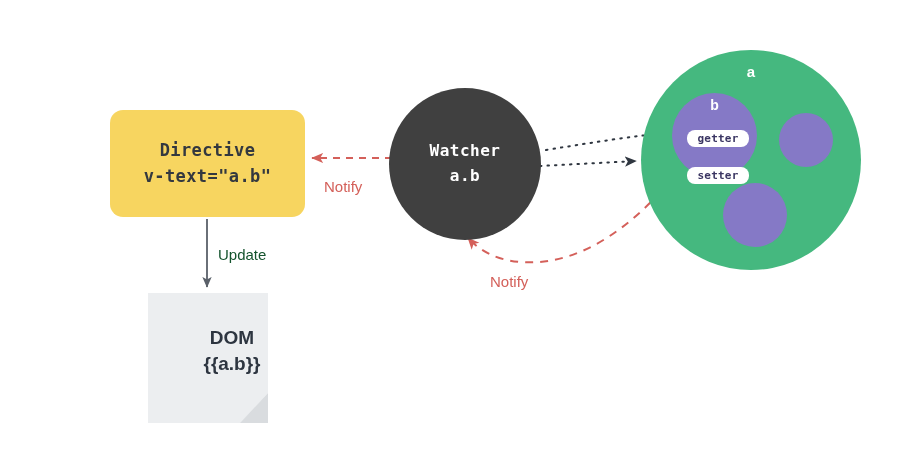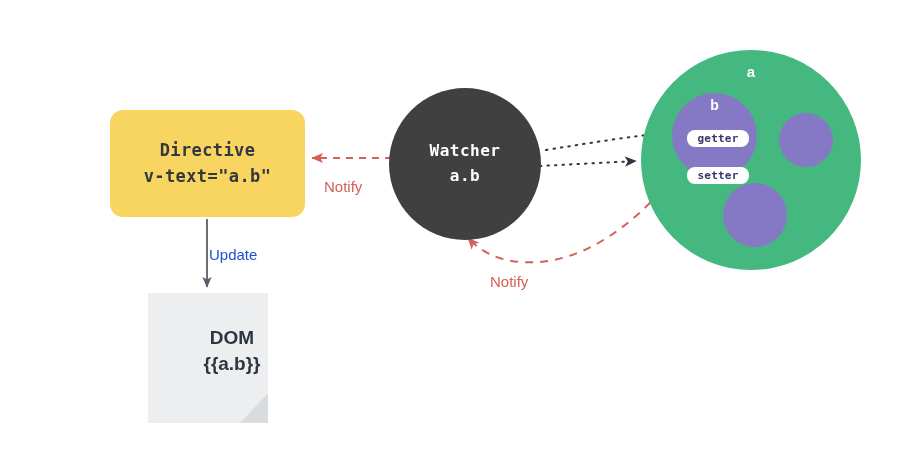--- a/index.html
+++ b/index.html
@@ -210,23 +210,23 @@
     left: 324px;
     top: 176px;
     color: #d4605a;
   }
   .label-notify-bottom {
     left: 490px;
     top: 271px;
     color: #d4605a;
   }
   .label-update {
-    left: 209px;
+    left: 218px;
     top: 244px;
-    color: #1d4ed8;
+    color: #14532d;
   }
   .label-collect {
     left: 536px;
     top: 95px;
     color: #3a4049;
   }
 </style>
 </head>
 <body>
 

